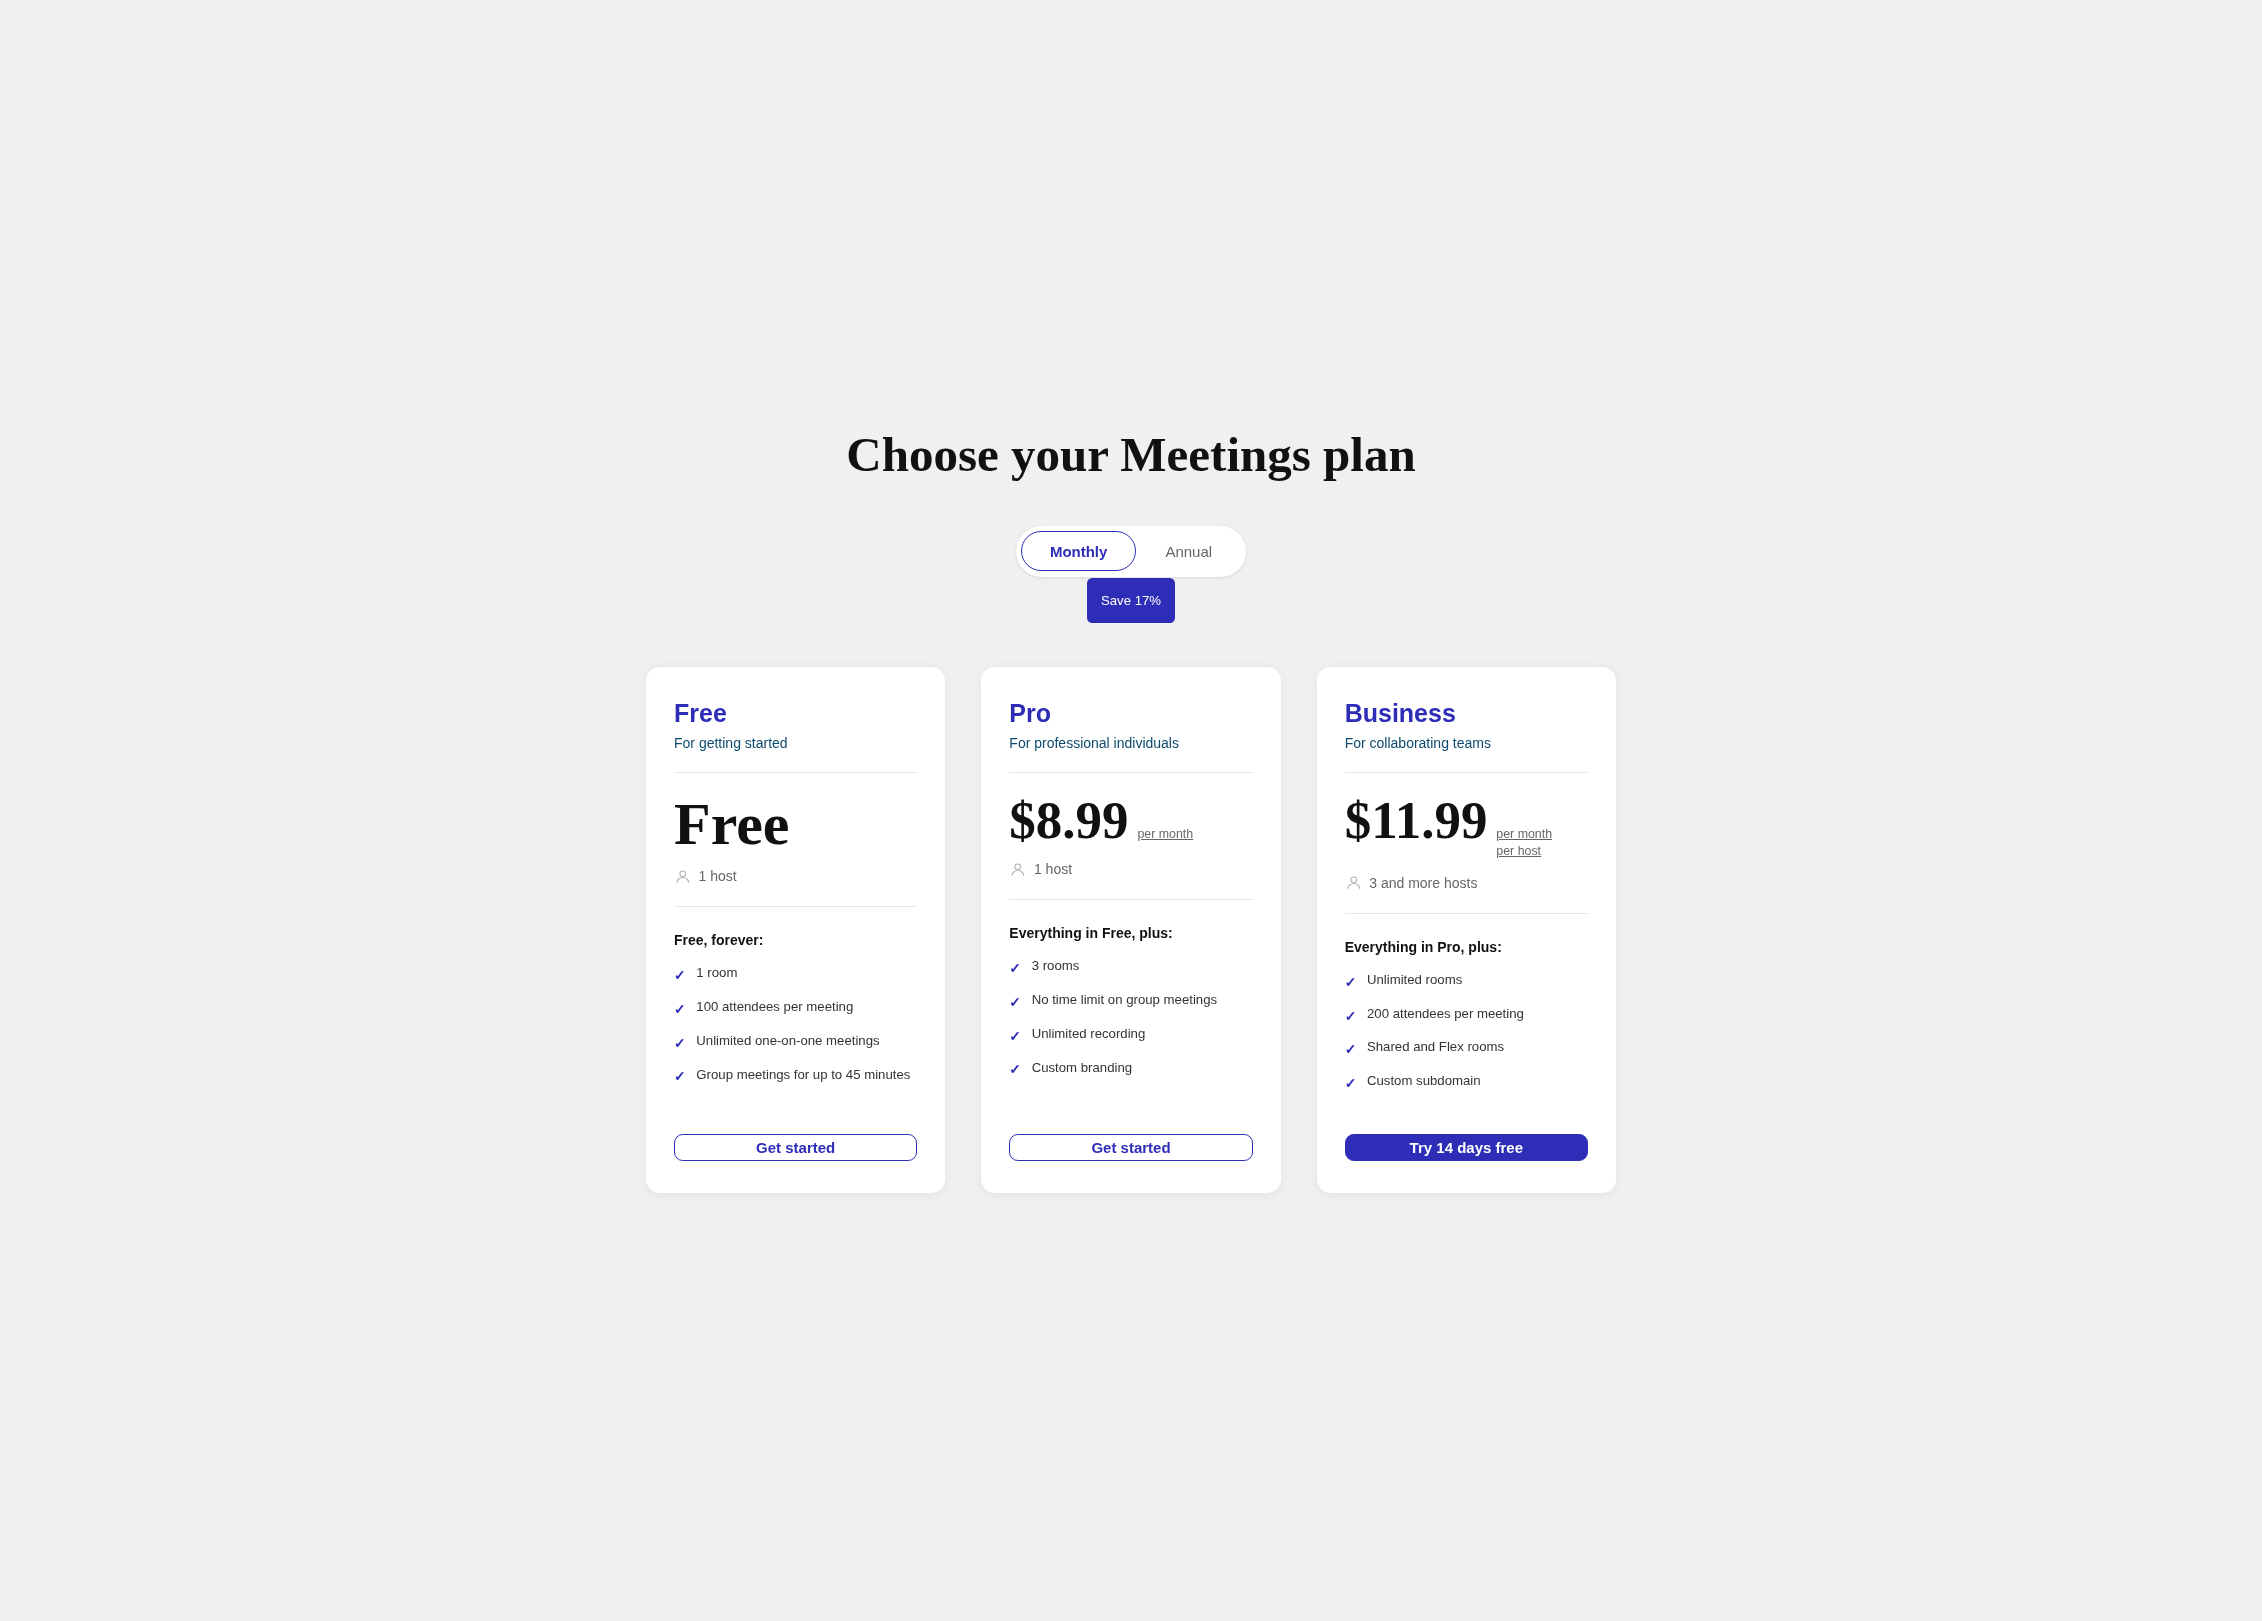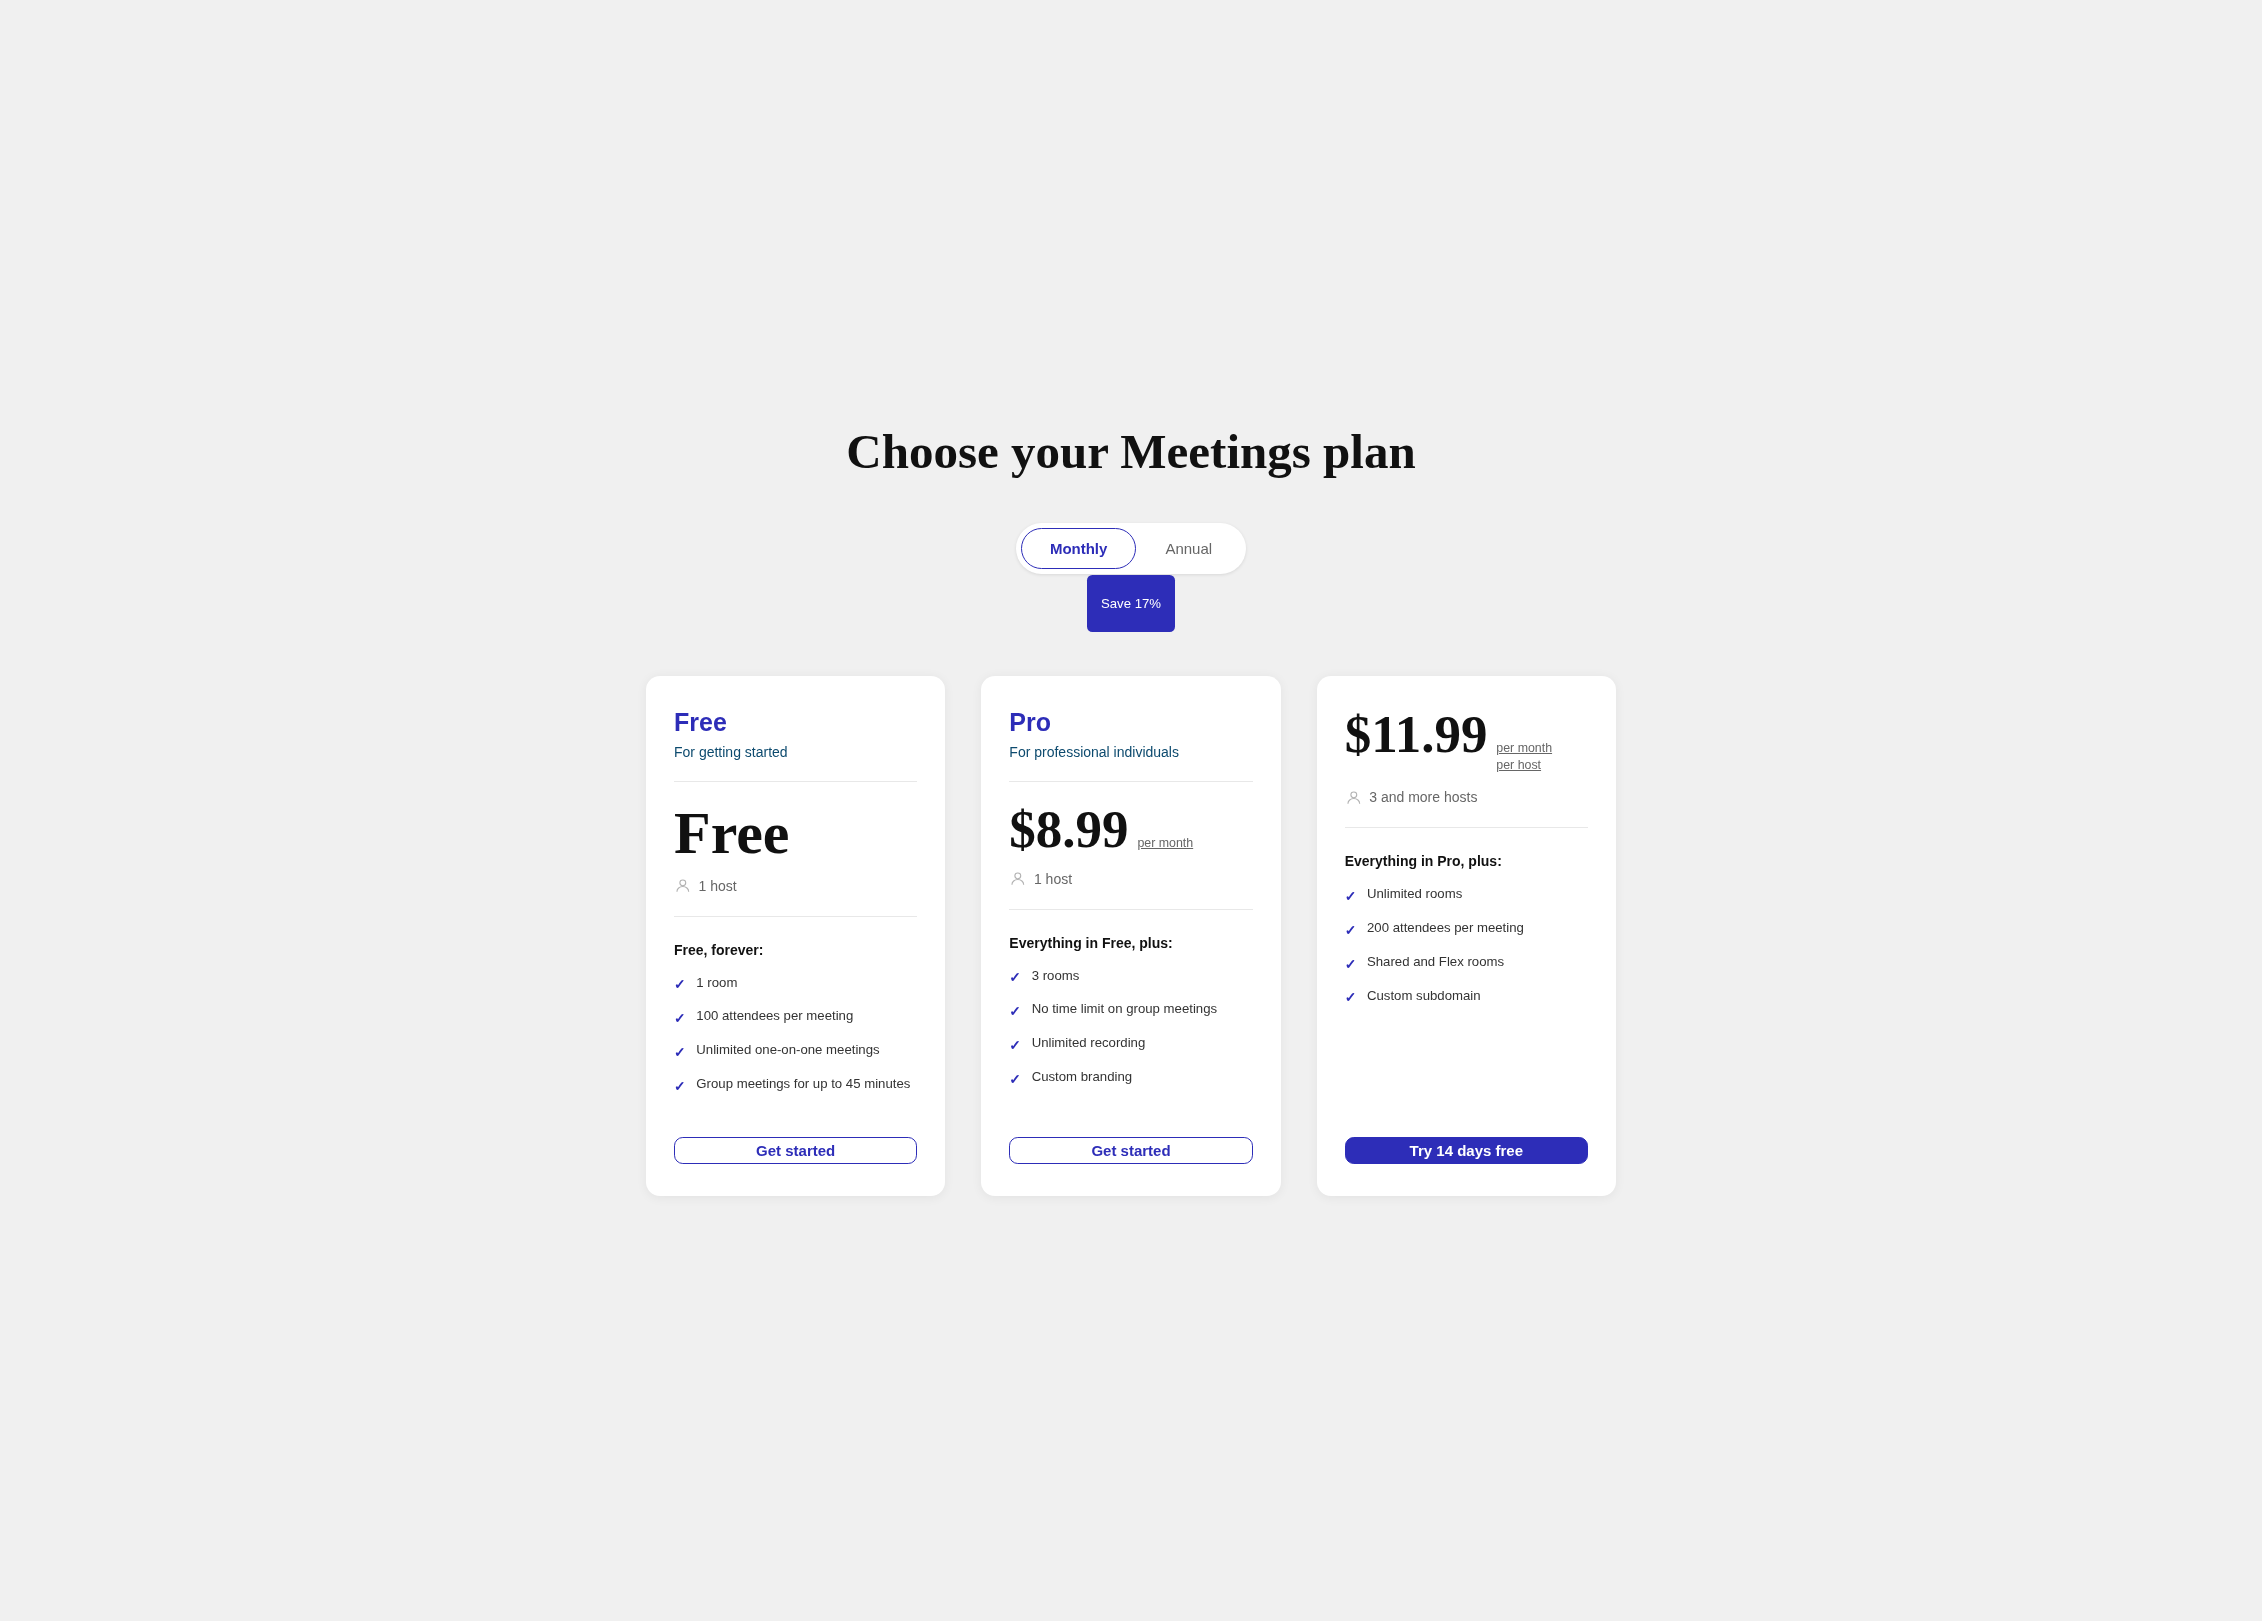--- a/index.html
+++ b/index.html
@@ -72,21 +72,21 @@
 
     .toggle-btn.inactive {
       background: transparent;
       color: #666;
       border: 1.8px solid transparent;
     }
 
     .save-badge {
       background: #2d2db8;
       color: #fff;
-      padding: 21px 14px;
+      padding: 15px 14px;
       border-radius: 5.3px;
       font-size: 13.2px;
       font-weight: 500;
     }
 
     .plans-grid {
       display: grid;
       grid-template-columns: 1fr 1fr 1fr;
       gap: 36px;
       width: 100%;
@@ -308,20 +308,24 @@
         </div>
         <div class="feature-item">
           <span class="check-icon">✓</span>
           <span>Custom branding</span>
         </div>
       </div>
       <button class="cta-button cta-outline">Get started</button>
     </div>
 
     <div class="plan-card">
+      <div class="plan-header">
+        <div class="plan-name">Business</div>
+        <div class="plan-tagline">For collaborating teams</div>
+      </div>
       <div class="plan-pricing">
         <div class="price-row">
           <span class="price-amount">$11.99</span>
           <span class="price-details">
             <span>per month</span><br>
             <span>per host</span>
           </span>
         </div>
         <div class="host-row">
           <svg class="host-icon" viewBox="0 0 24 24" fill="none" stroke="currentColor" stroke-width="1.5">

